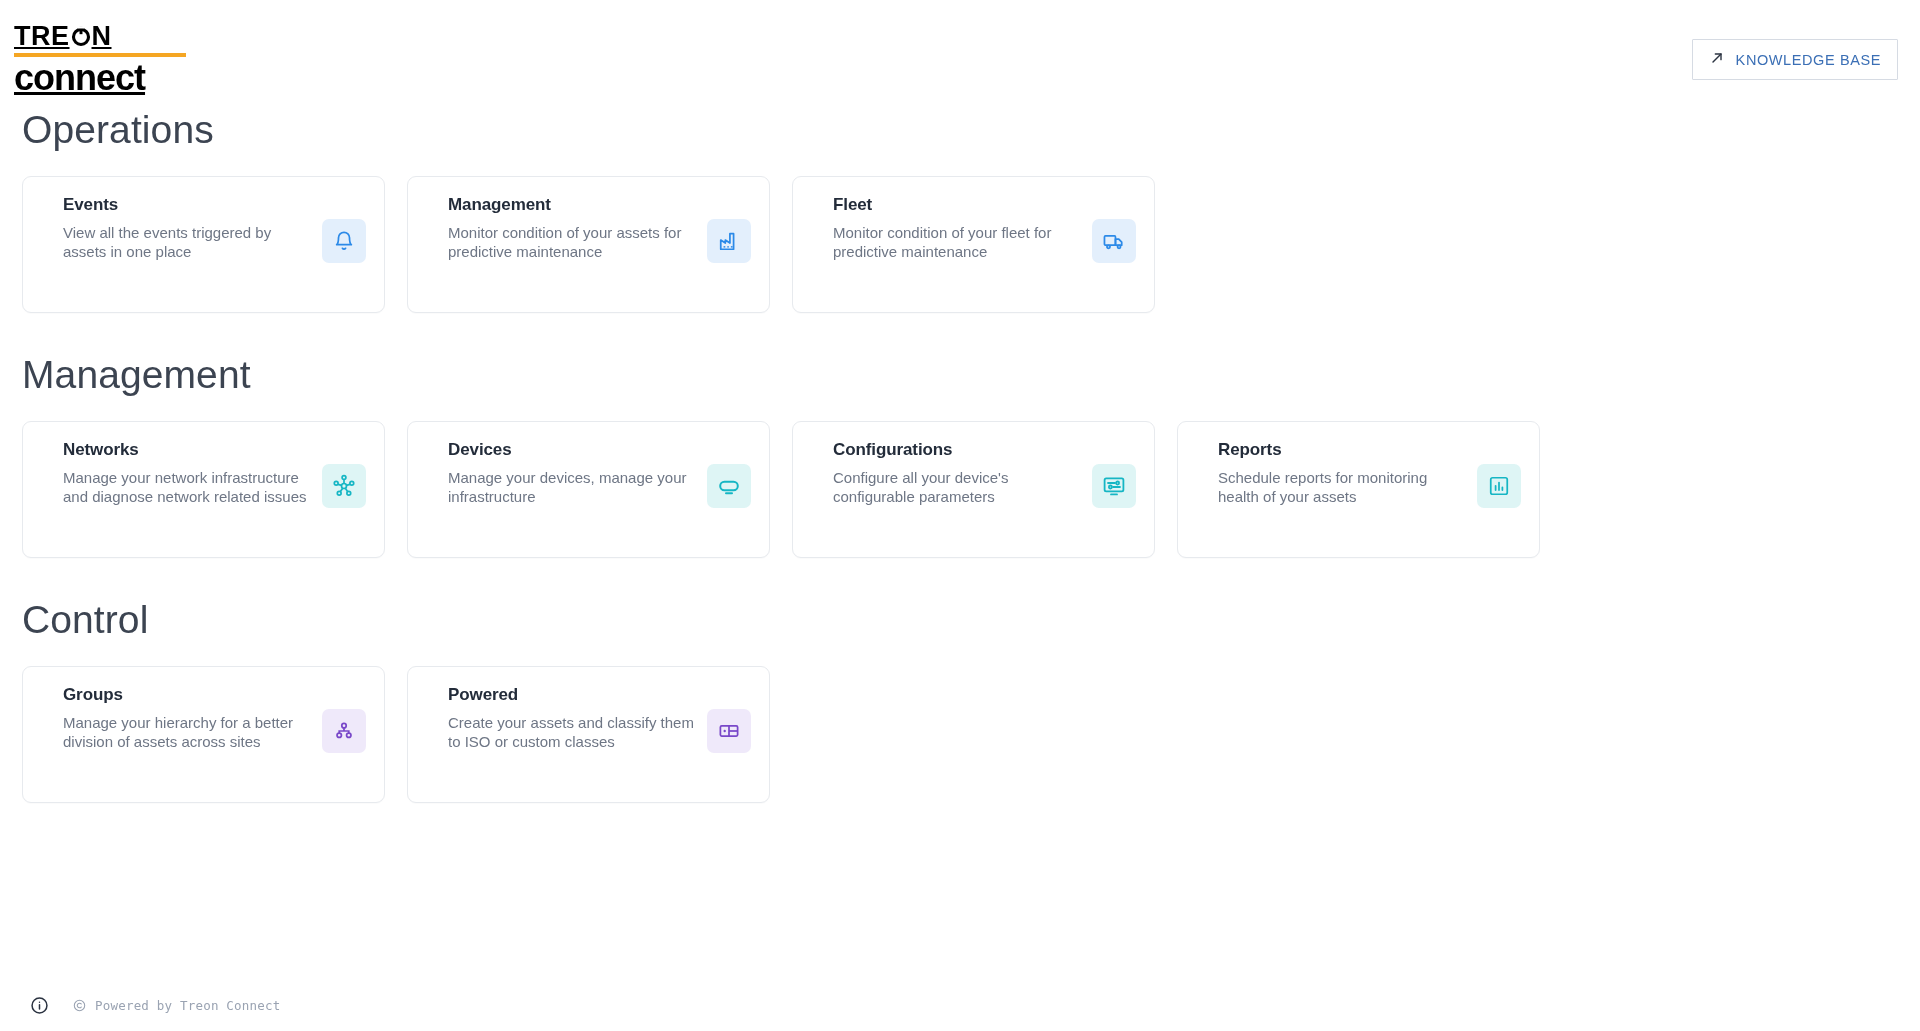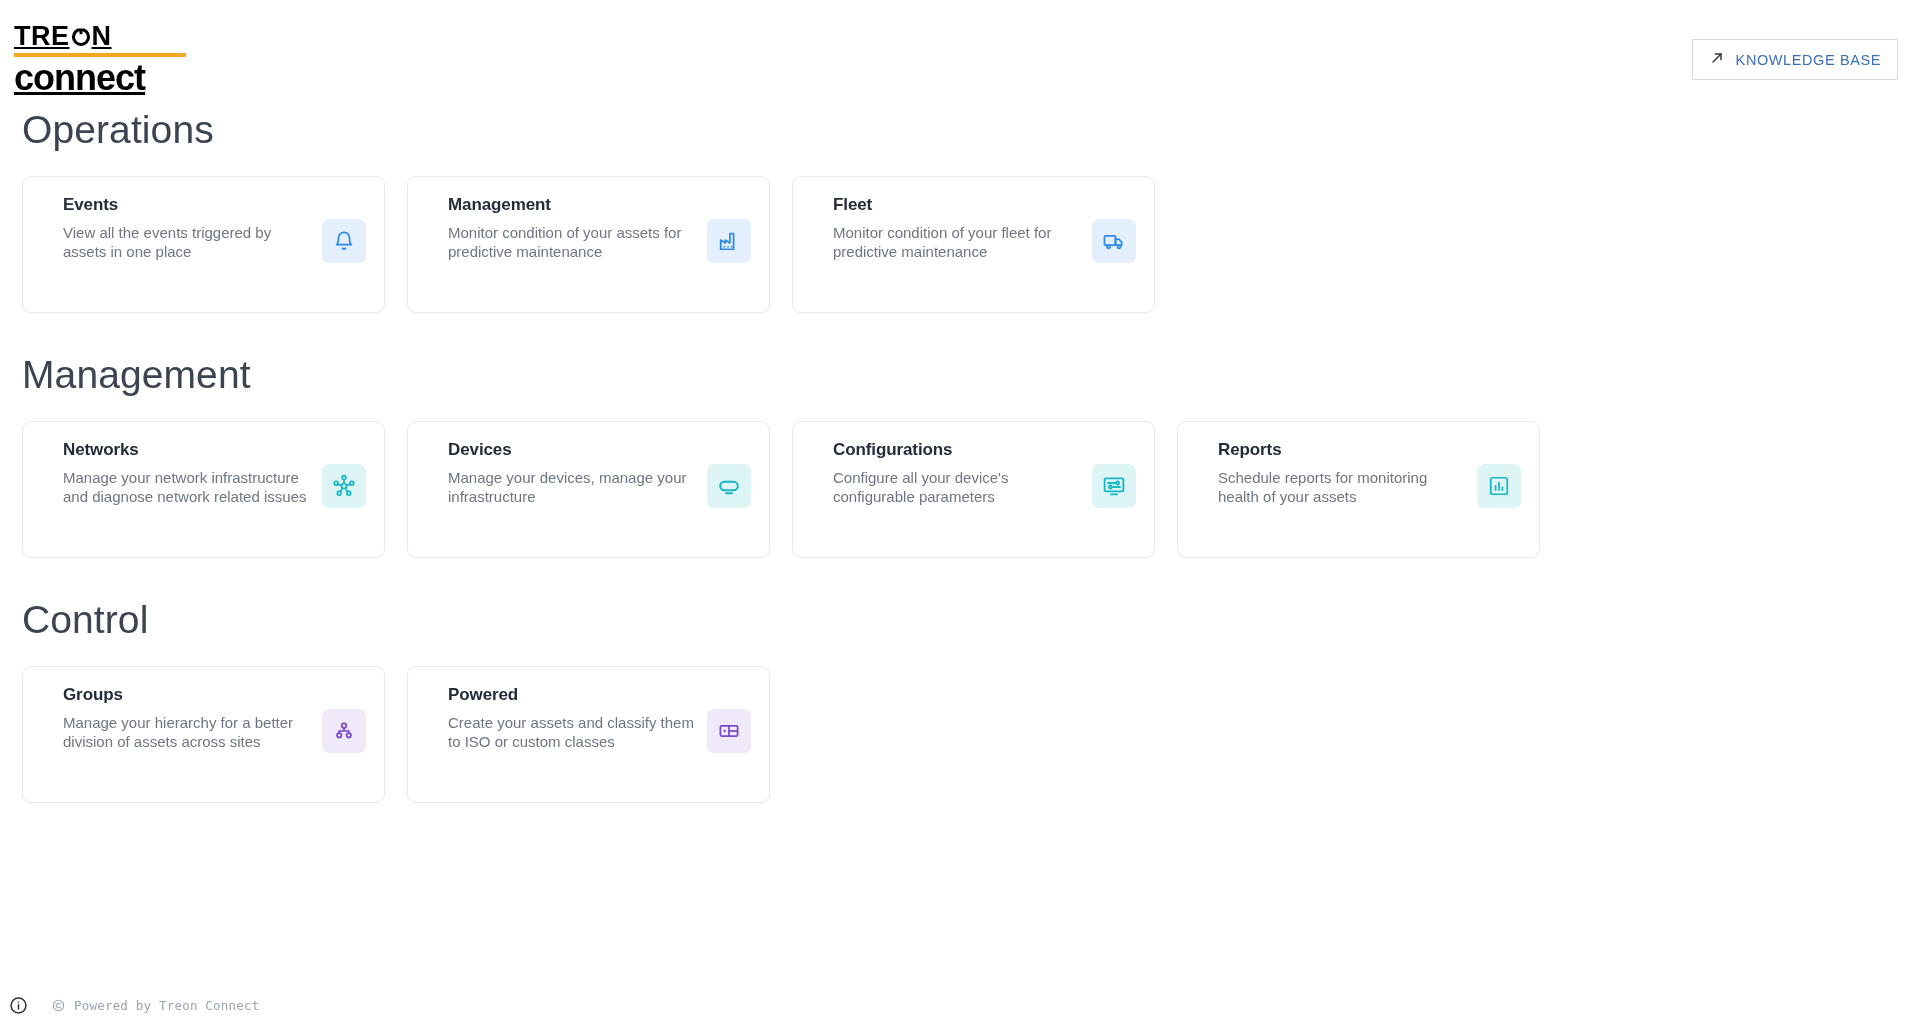--- a/index.html
+++ b/index.html
@@ -146,21 +146,21 @@
 
   
   .footer {
     position: absolute;
     left: 0;
     bottom: 0;
     width: 100%;
     height: 52px;
     display: flex;
     align-items: center;
-    padding: 0 9px;
+    padding: 0 30px;
     gap: 24px;
   }
   .footer-info { display: flex; align-items: center; }
   .footer-credit {
     display: flex;
     align-items: center;
     gap: 9px;
     font-family: "DejaVu Sans Mono", "Liberation Mono", monospace;
     font-size: 12.5px;
     color: #9aa3b2;

